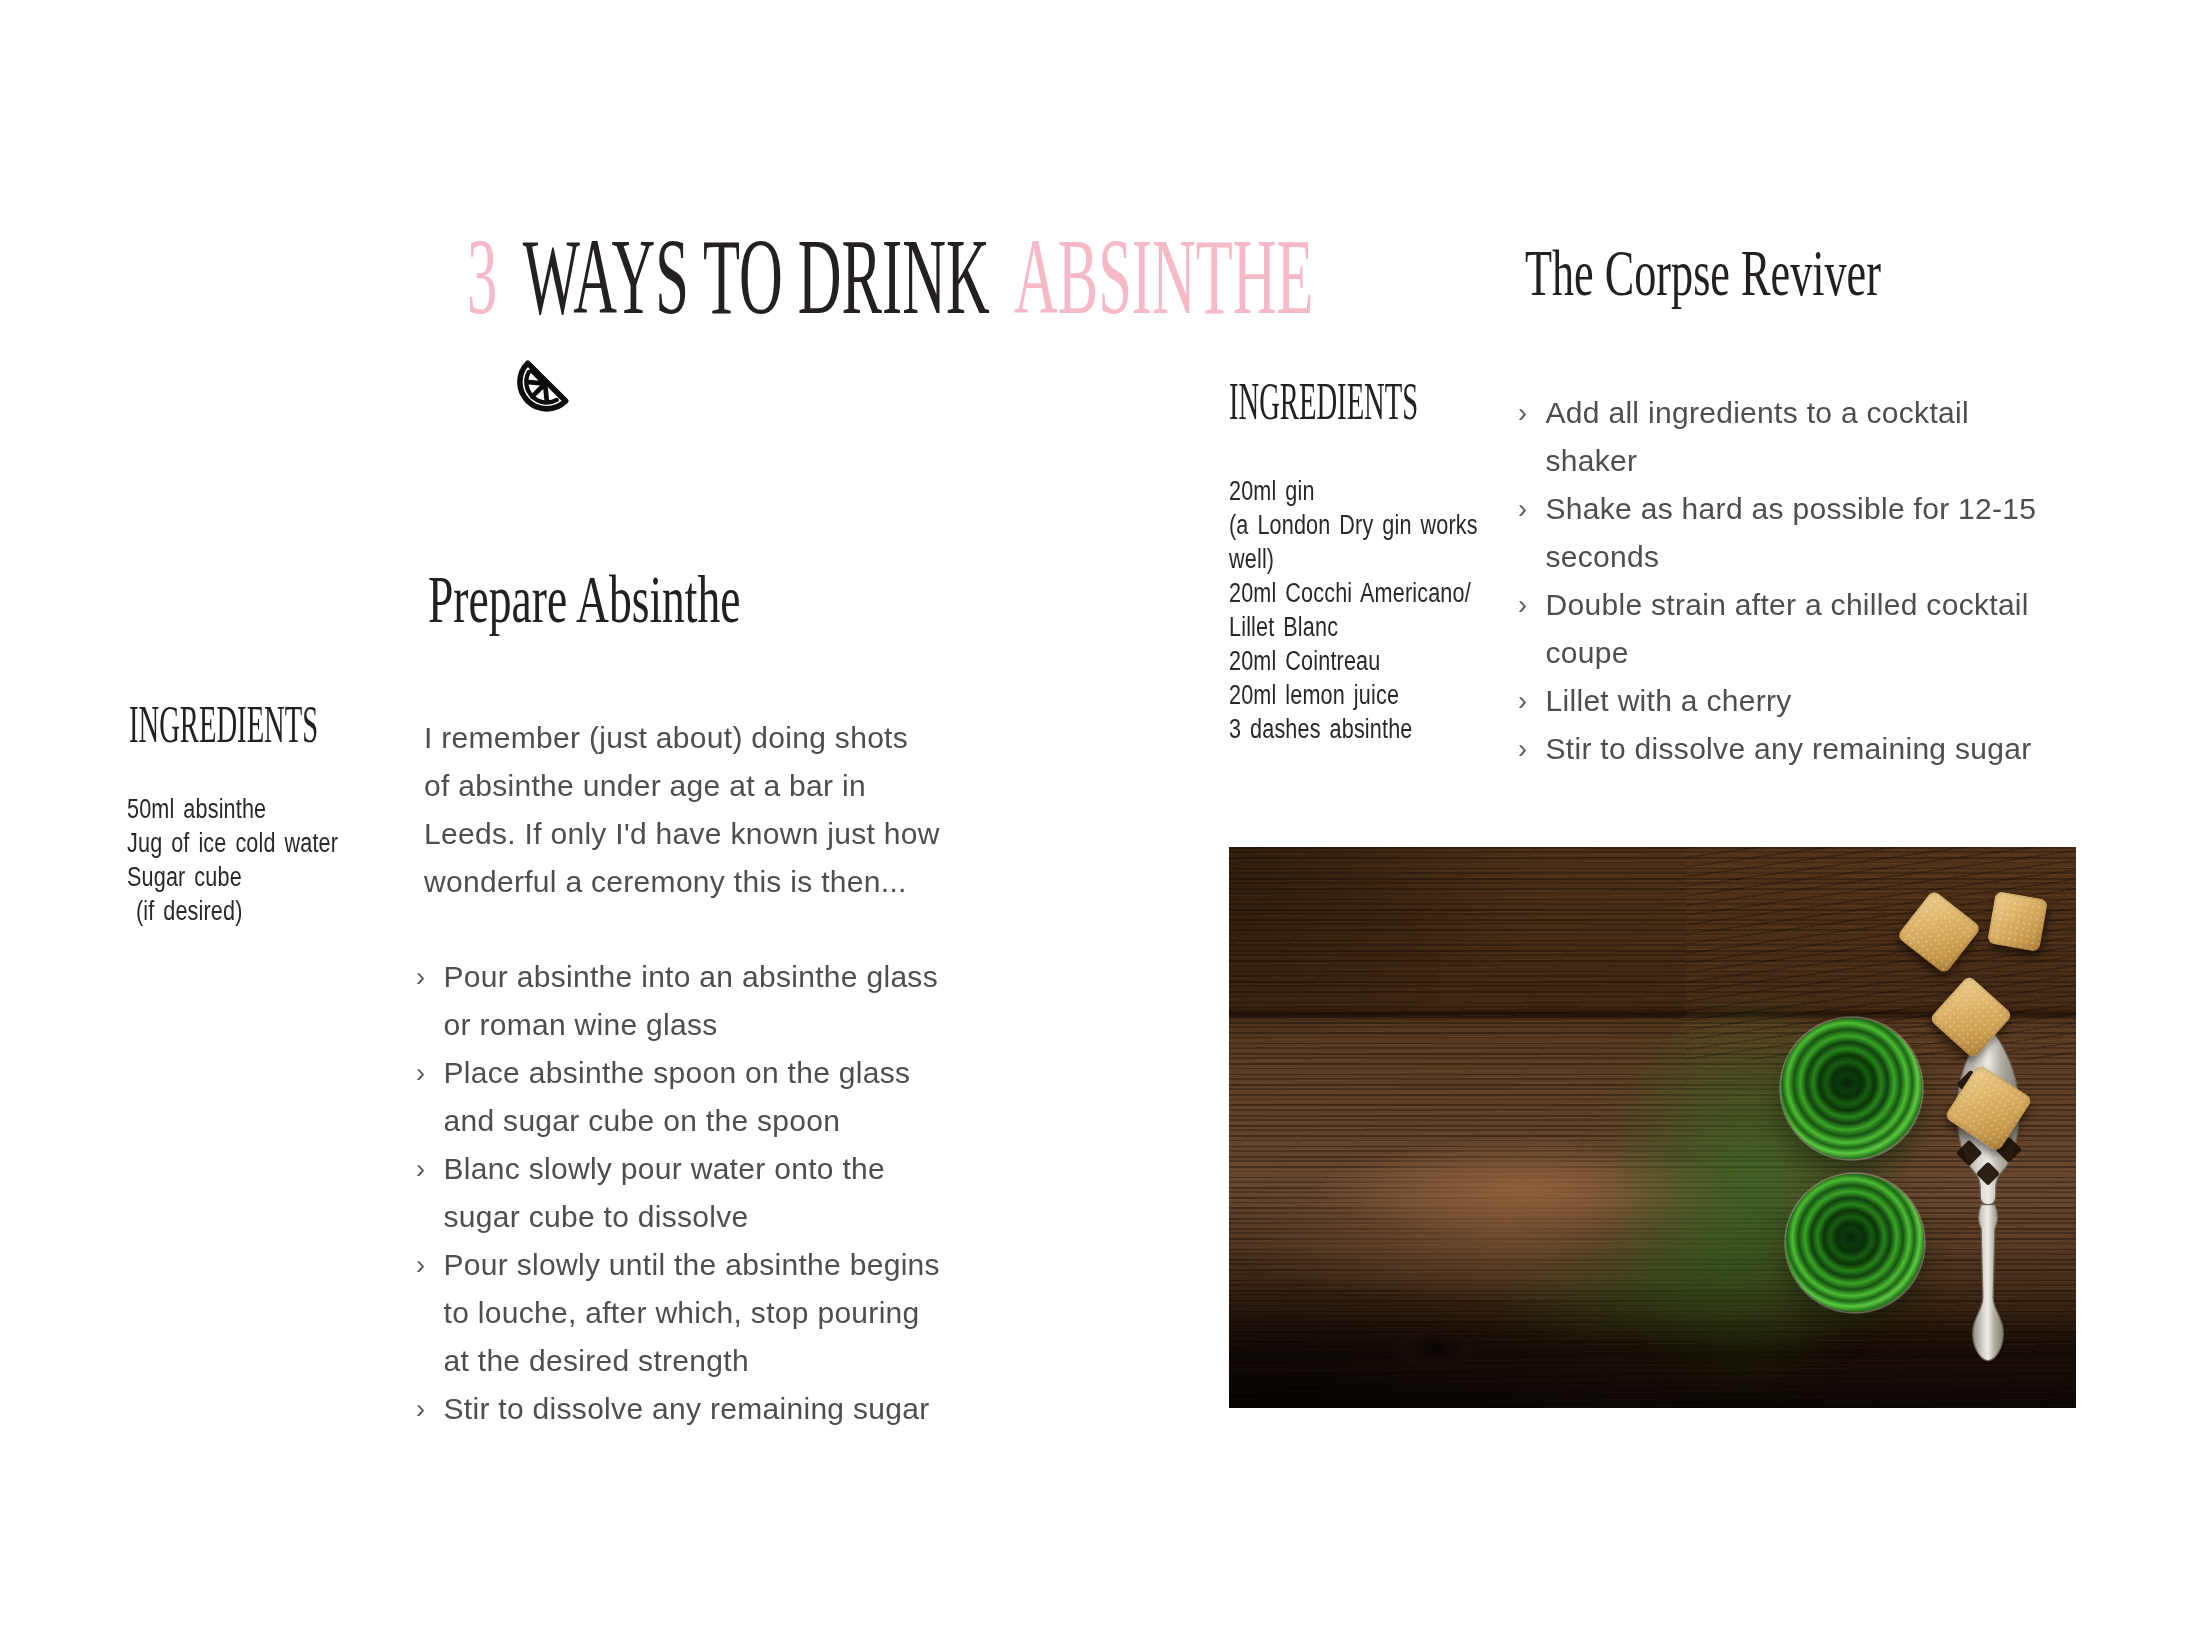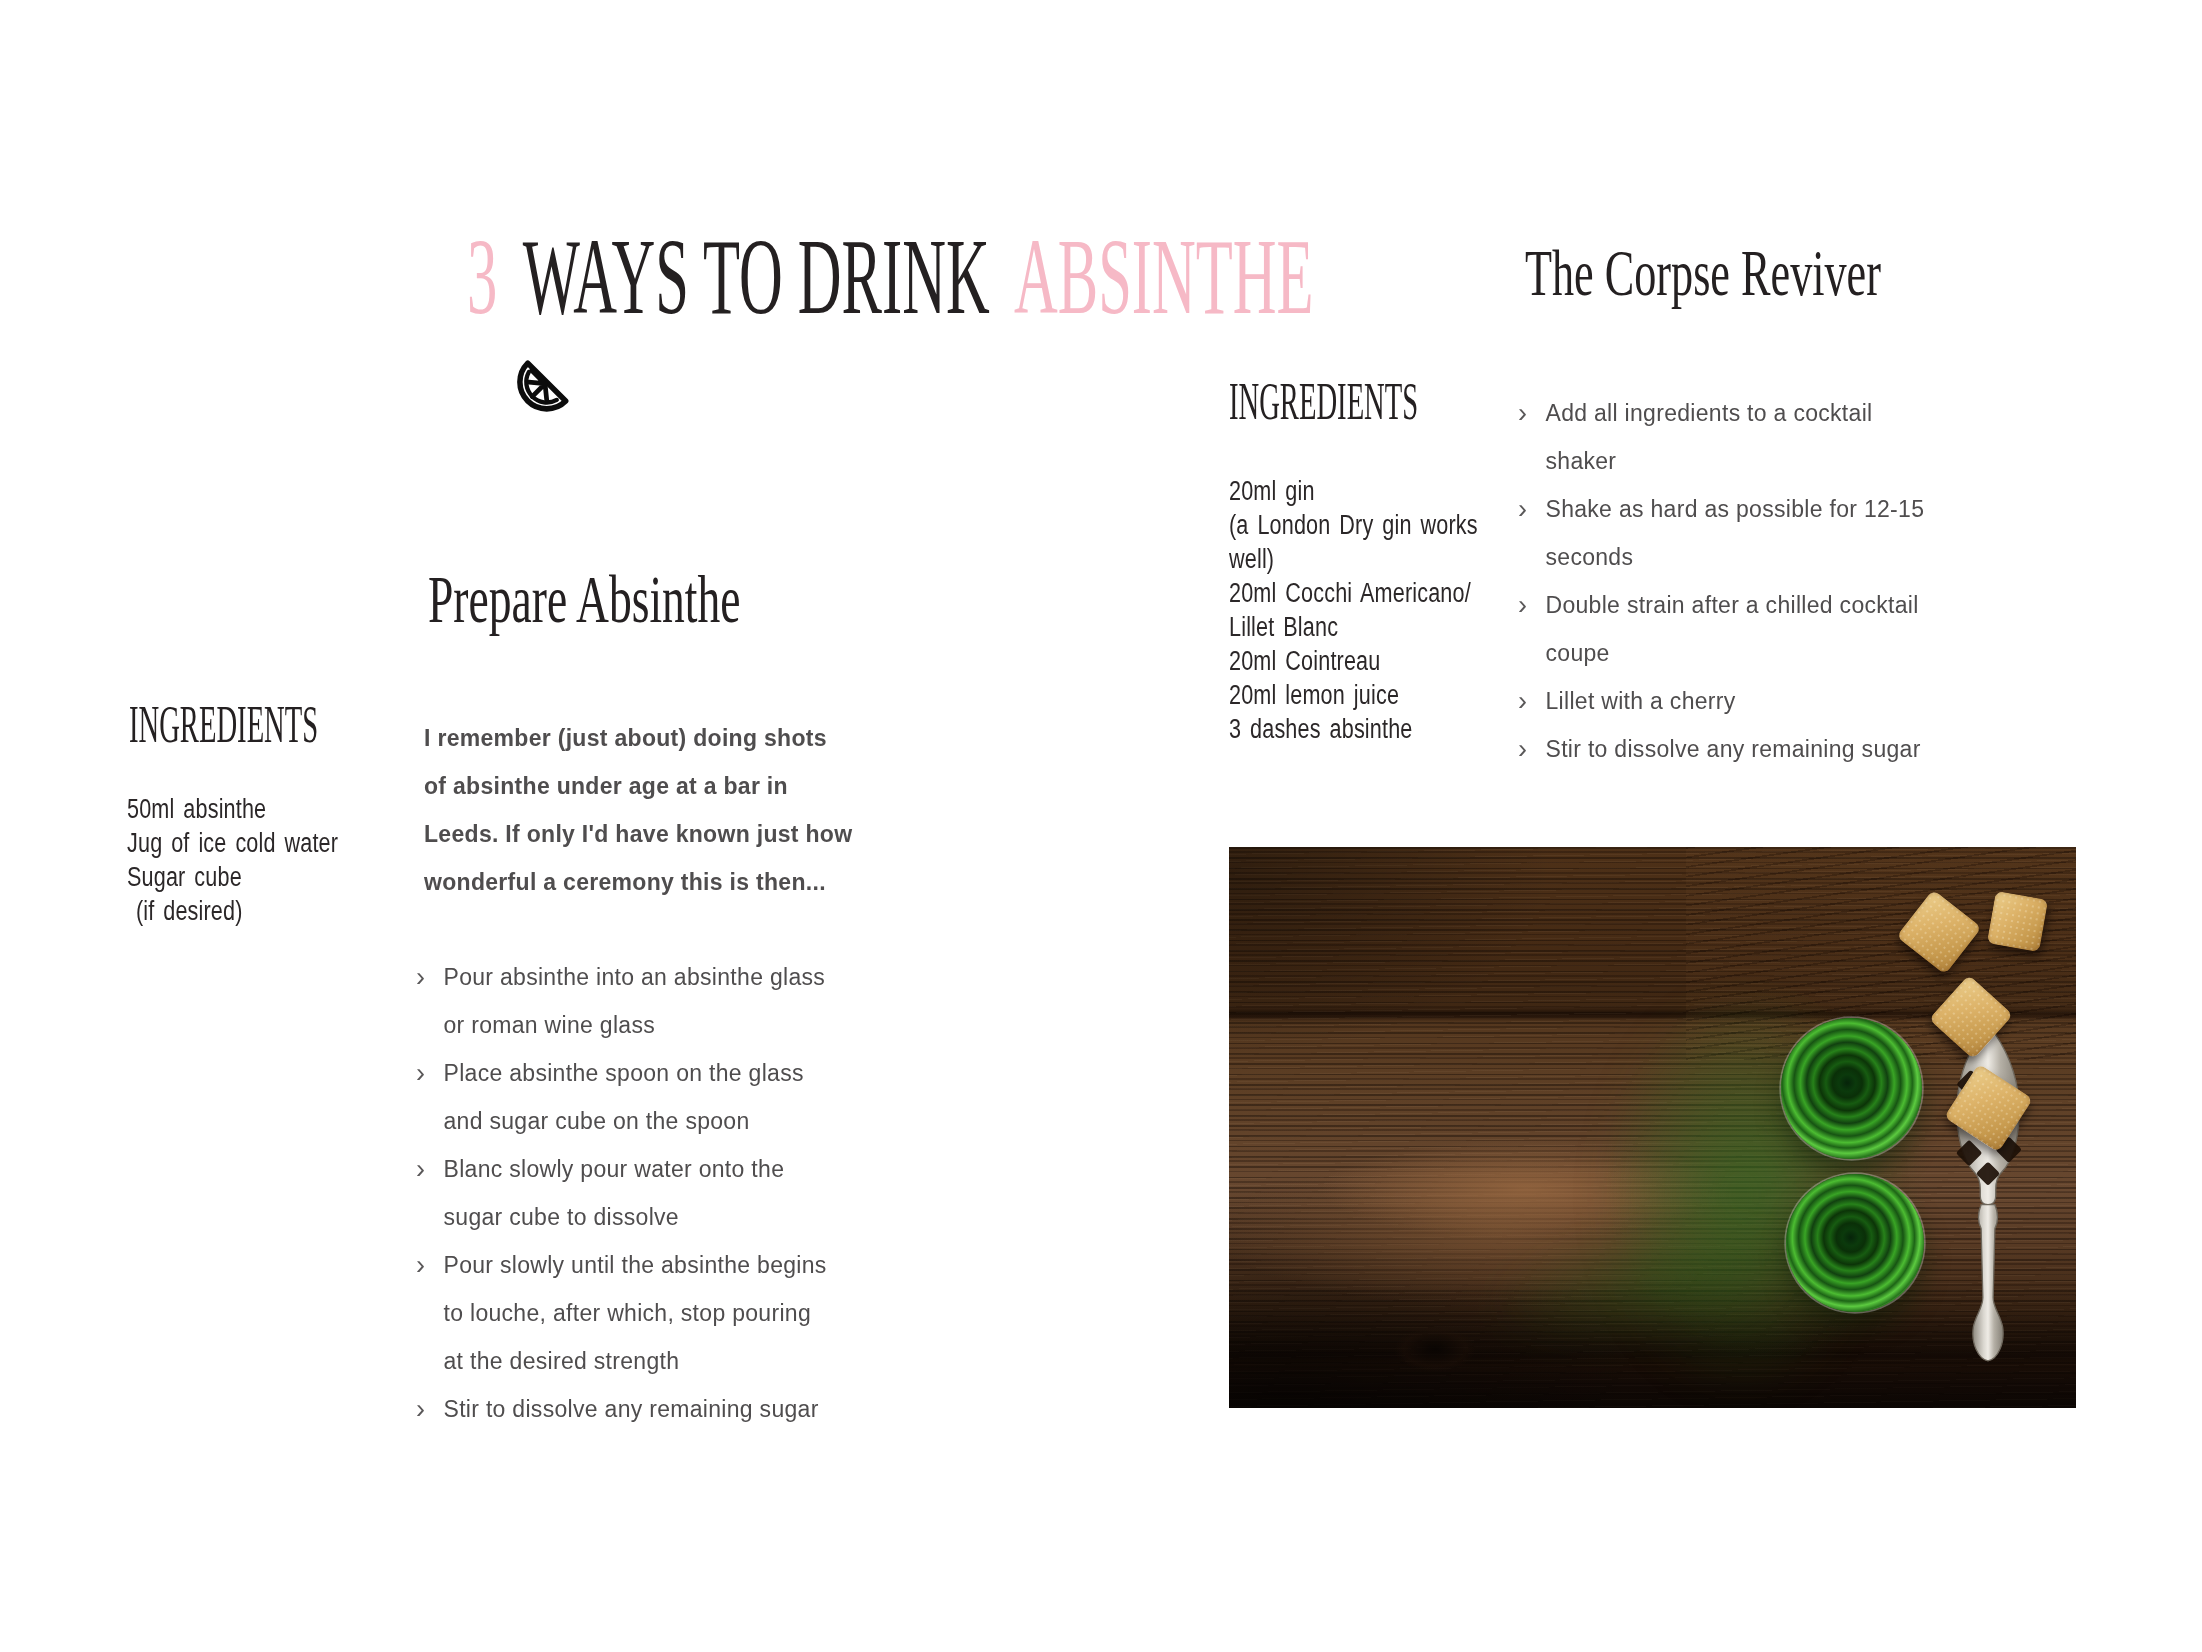--- a/index.html
+++ b/index.html
@@ -45,26 +45,26 @@
     letter-spacing: 0.2px;
     word-spacing: 3.4px;
   }
   .ing-list-left  { left: 127px;  top: 792px; }
   .ing-list-right { left: 1229px; top: 474px; }
   .ing-row { white-space: pre; }
 
   
   .body-text {
     color: #4f4d4e;
-    font-size: 23px;
+    font-size: 30px;
     line-height: 48px;
     letter-spacing: 0.3px;
     white-space: pre-line;
   }
-  .para-left { left: 424px; top: 714px; font-weight: bold; }
+  .para-left { left: 424px; top: 714px; }
 
   .steps { }
   .steps-left  { left: 416px;  top: 953px; width: 602px; }
   .steps-right { left: 1518px; top: 389px;  width: 551px; }
   .step { position: relative; padding-left: 27.5px; }
   .step-marker {
     position: absolute; left: 0; top: 0;
     color: #5a5859;
     font-size: 27px; line-height: 48px;
   }

